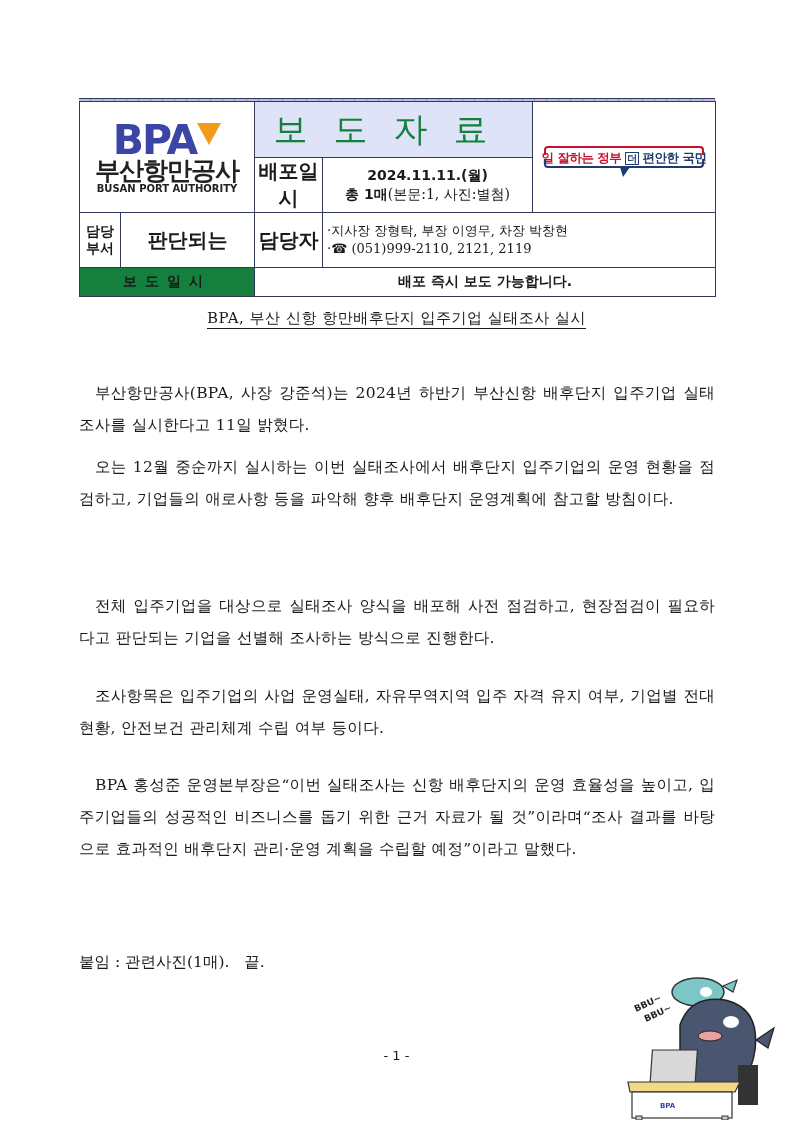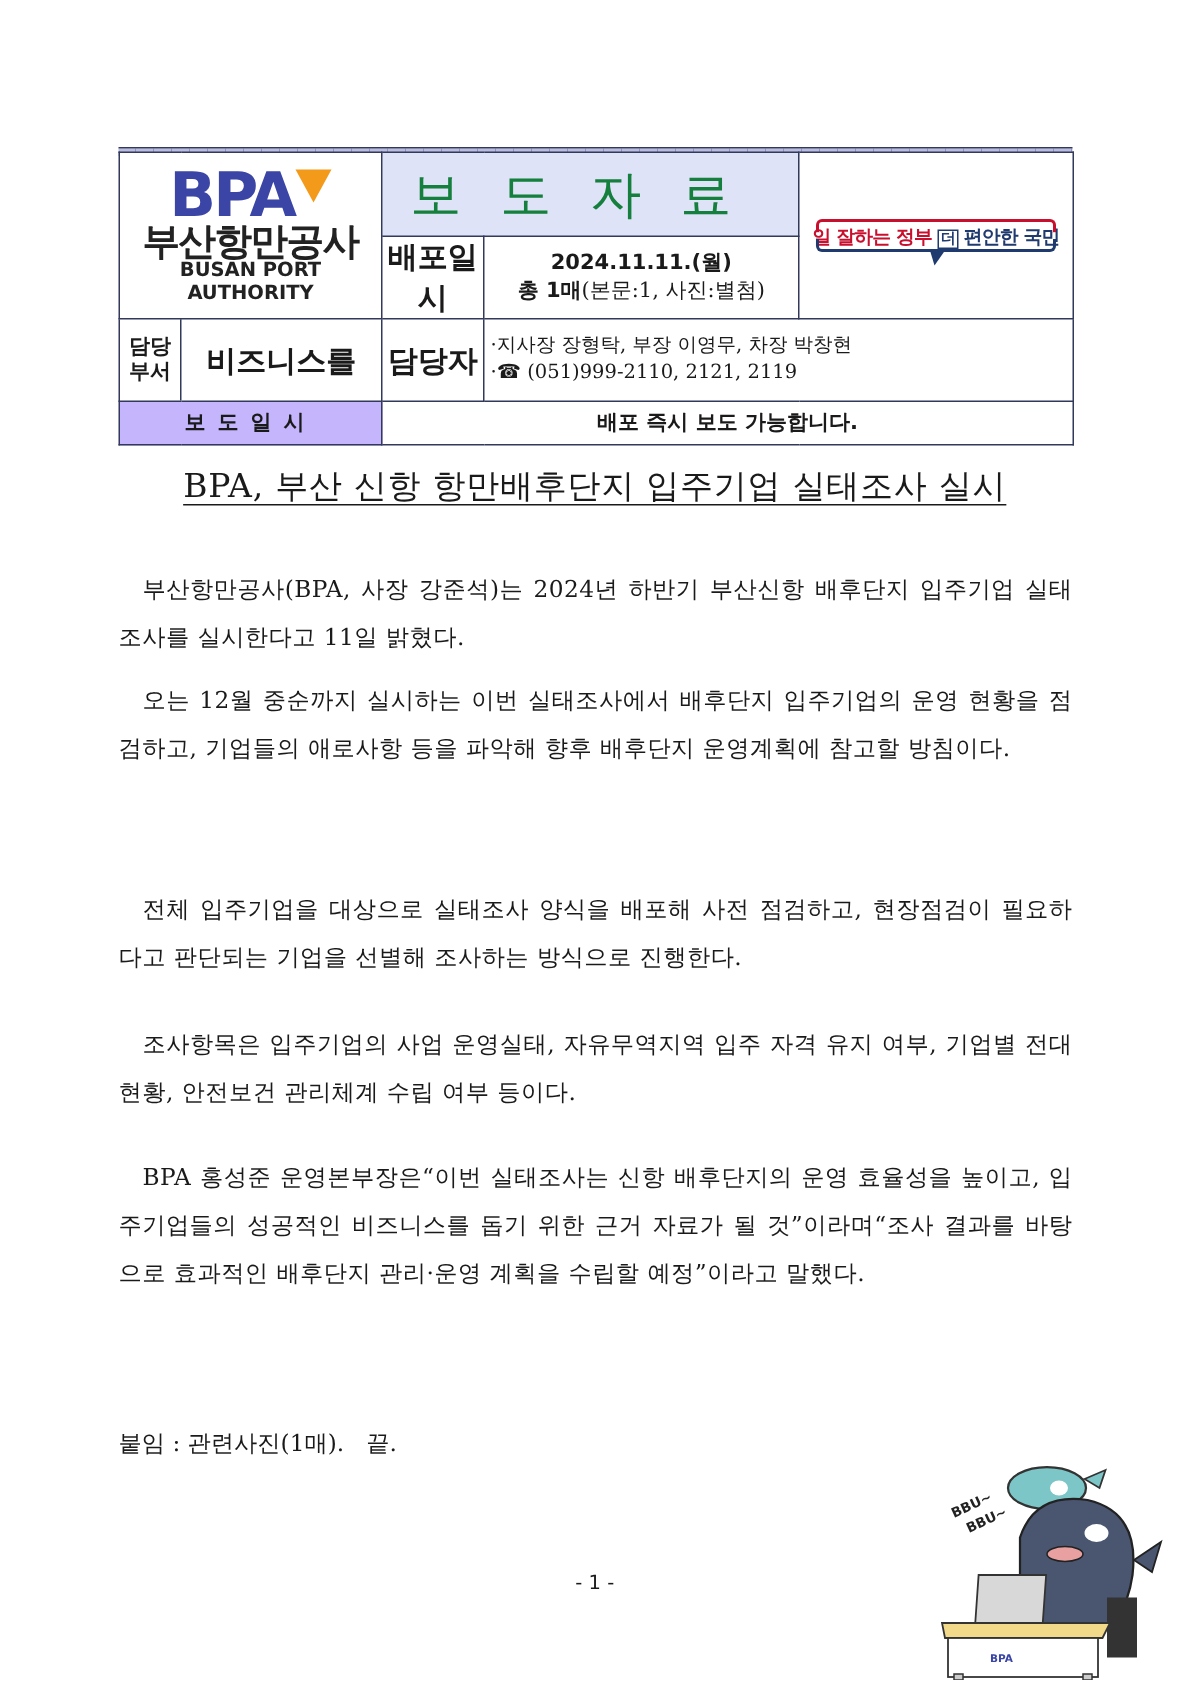--- a/index.html
+++ b/index.html
@@ -13,44 +13,44 @@
             border-top:1px solid #33395a; }
   .logo-cell { background:#fff; }
   .bpa-logo { display:flex; flex-direction:column; align-items:center; justify-content:center; }
   .bpa-word { display:flex; align-items:flex-end; gap:0; }
   .bpa-letters { font-family:"DejaVu Sans","Liberation Sans",sans-serif; font-weight:bold;
                  font-size:41px; color:#3a45a6; letter-spacing:-2px; line-height:38px; }
   .bpa-tri { width:0; height:0; border-left:12px solid transparent; border-right:12px solid transparent;
              border-top:22px solid #f39a1a; margin-left:1px; margin-bottom:14px; }
   .bpa-kr { font-family:"DejaVu Sans","Liberation Sans",sans-serif; font-size:25px; font-weight:bold;
             color:#222; line-height:24px; letter-spacing:-1px; }
-  .bpa-en { font-family:"DejaVu Sans","Liberation Sans",sans-serif; font-size:13px; font-weight:bold;
+  .bpa-en { font-family:"DejaVu Sans","Liberation Sans",sans-serif; font-size:10px; font-weight:bold;
             color:#222; letter-spacing:0px; }
   .title-cell { background:#dfe3f7; font-size:34px; letter-spacing:26px; color:#15803d; font-weight:normal; }
   .label-cell { font-family:Liberation Sans, sans-serif; font-weight:bold; font-size:20px; }
-  .shade { background:#c4b5fd; }
+  .shade { background:#15803d; }
   .date-cell { font-size:14px; line-height:19px; border-left:1px dotted #33395a !important; }
   .date-cell b { font-family:"DejaVu Sans","Liberation Sans",sans-serif; }
   .slogan-cell { background:#fff; }
   .slogan { display:inline-block; position:relative; padding:1px 6px; }
   .slogan .frame-top { position:absolute; left:8px; right:8px; top:0; height:7px;
                        border:2px solid #c8102e; border-bottom:none; border-radius:4px 4px 0 0; }
   .slogan .frame-bot { position:absolute; left:8px; right:8px; bottom:0; height:7px;
                        border:2px solid #1f3a6e; border-top:none; border-radius:0 0 4px 4px; }
   .slogan .tail { position:absolute; left:84px; bottom:-9px; width:0; height:0;
                   border-left:3px solid transparent; border-right:7px solid transparent; border-top:10px solid #1f3a6e; }
   .slogan-text { font-family:"DejaVu Sans","Liberation Sans",sans-serif; font-weight:bold; font-size:12.5px;
                  white-space:nowrap; letter-spacing:-0.5px; }
   .s-red { color:#c8102e; }
   .s-blue { color:#1f3a6e; }
   .dept-label { font-family:"DejaVu Sans","Liberation Sans",sans-serif; font-weight:bold; font-size:14px; line-height:17px; border-right:1px dotted #33395a !important; }
   .contact-cell { text-align:left !important; font-size:13px; line-height:18px; padding-left:4px !important; border-left:1px dotted #33395a !important;margin-top:21px; }
   .release-label { font-family:"DejaVu Sans","Liberation Sans",sans-serif; font-weight:bold; font-size:14px; letter-spacing:8px; }
   .release-val { font-family:"DejaVu Sans","Liberation Sans",sans-serif; font-weight:bold; font-size:14px; }
-  .headline { position:absolute; left:0; width:793px; top:309px; text-align:center; font-size:22px;
+  .headline { position:absolute; left:0; width:793px; top:309px; text-align:center; font-size:15px;
               letter-spacing:0.5px; }
   .headline span { text-decoration:underline; text-underline-offset:5px; text-decoration-thickness:1px; }
   .body { position:absolute; left:79px; width:636px; font-size:15.5px; line-height:32px; text-align:justify;
           text-align-last:left; letter-spacing:0.3px; }
   .body p { margin:0; text-indent:16px; }
   .p1 { top:377px; } .p2 { top:451px; } .p3 { top:590px; } .p4 { top:680px; } .p5 { top:769px; }
   .attach { position:absolute; left:79px; top:952px; font-size:15.5px; }
   .pageno { position:absolute; left:0; width:793px; top:1048px; text-align:center;
             font-family:"DejaVu Sans","Liberation Sans",sans-serif; font-size:13px; }
   .mascot { position:absolute; left:598px; top:970px; width:185px; height:150px; }
@@ -97,21 +97,21 @@
     <td class="date-cell">
       <div><b>2024.11.11.(월)</b></div>
       <div><b>총 1매</b><span>(본문:1, 사진:별첨)</span></div>
     </td>
   </tr>
   <tr style="height:55px">
     <td class="dept-label">
       <div>담당</div>
           <div>부서</div>
     </td>
-    <td class="label-cell">비즈니스를</td>
+    <td class="label-cell">판단되는</td>
     <td class="label-cell">담당자</td>
     <td colspan="2" class="contact-cell">
       <div>·지사장 장형탁, 부장 이영무, 차장 박창현</div>
       <div>·<span>☎</span> <span>(051)999-2110, 2121, 2119</span></div>
     </td>
   </tr>
   <tr style="height:29px">
     <td colspan="2" class="release-label shade">보도일시</td>
     <td colspan="3" class="release-val">배포 즉시 보도 가능합니다.</td>
   </tr>

